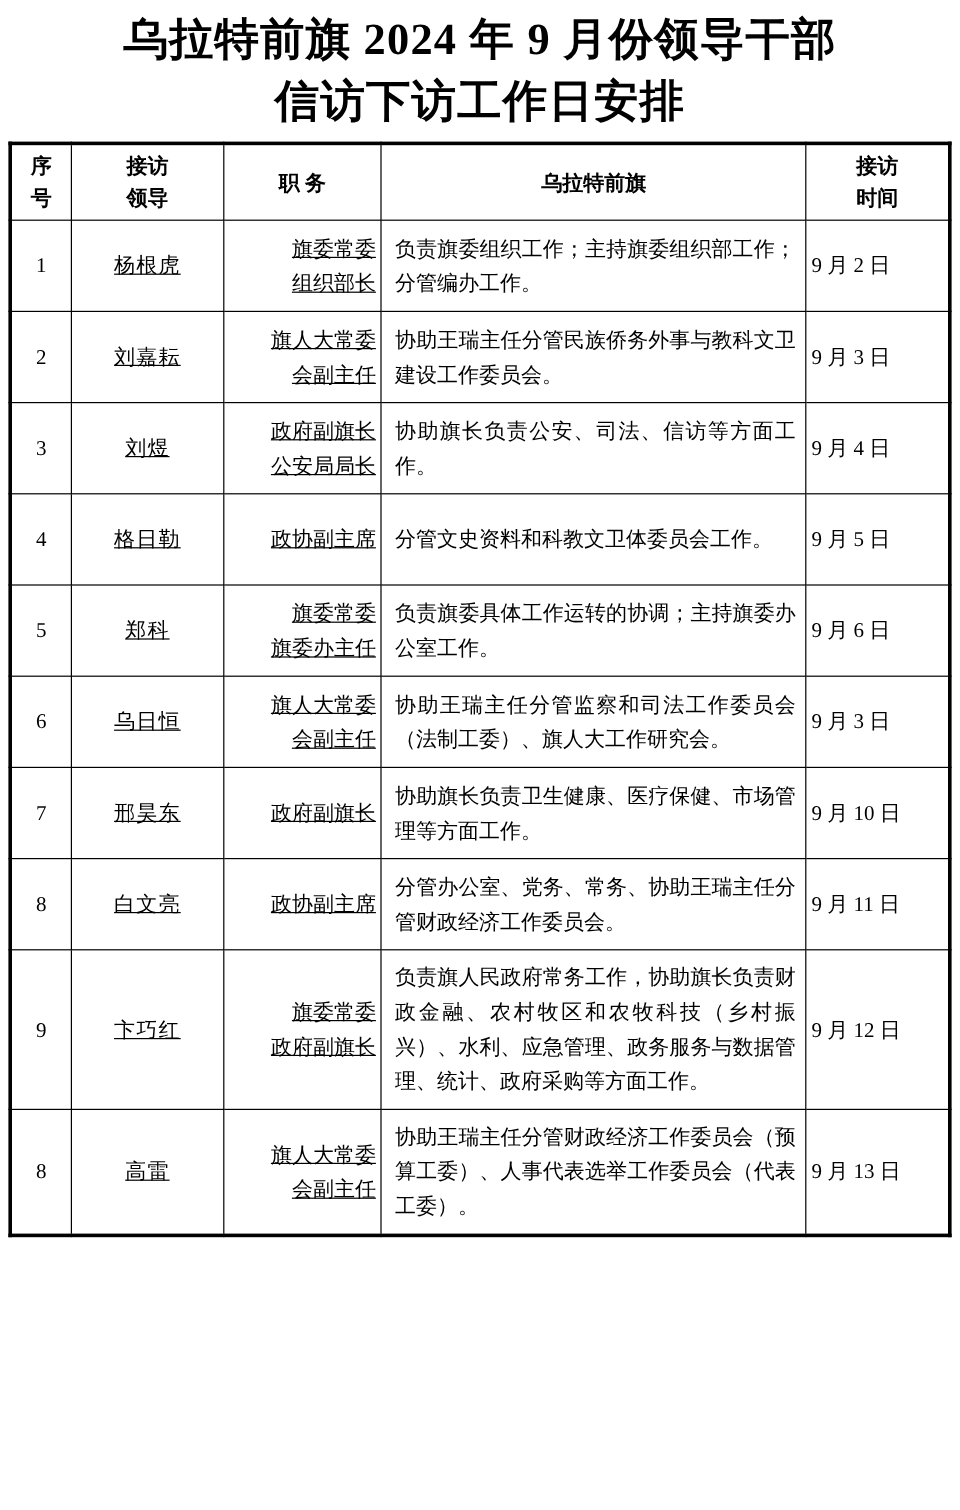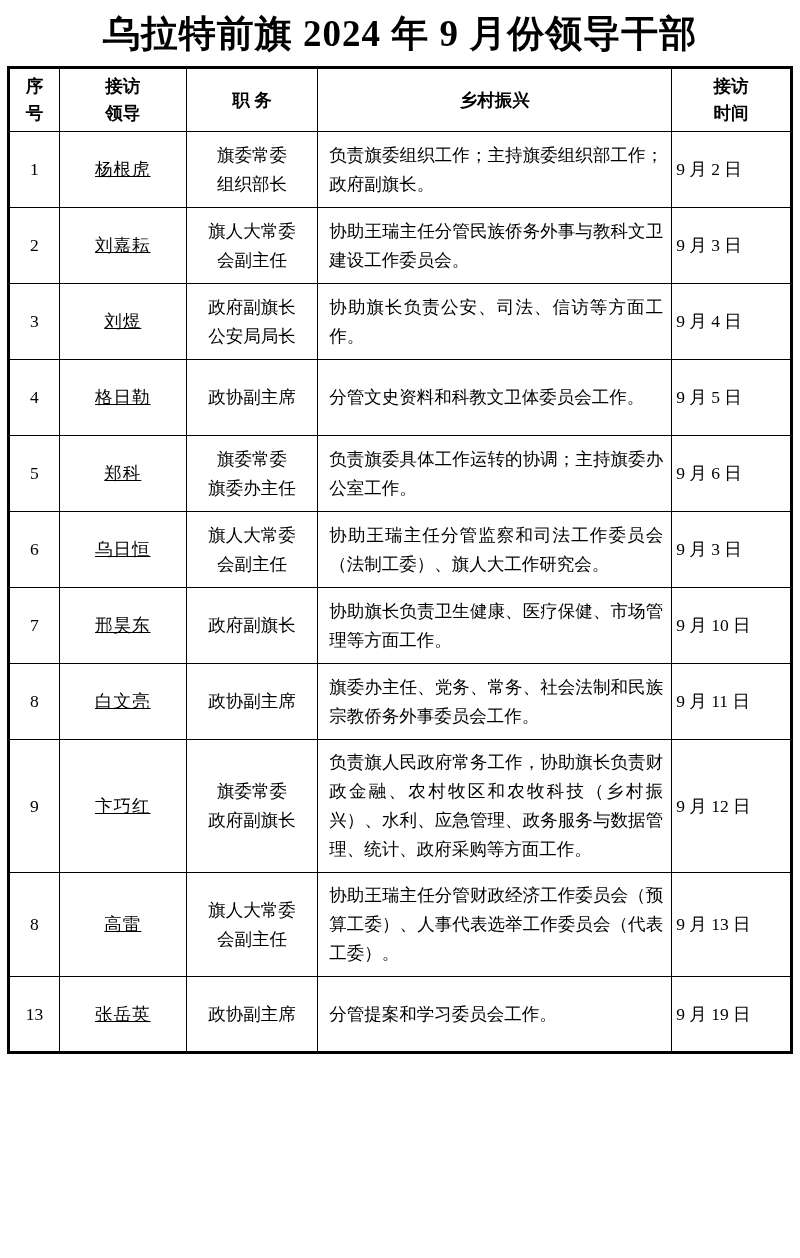--- a/index.html
+++ b/index.html
@@ -45,64 +45,65 @@
   tbody tr { height: 76px; }
   th {
     font-weight: bold;
     text-align: center;
     white-space: pre-line;
     line-height: 27px;
     padding: 4px 2px;
   }
   td.c-no    { text-align: center; }
   td.c-name  { text-align: center; letter-spacing: 1px; text-decoration: underline; }
-  td.c-pos   { text-align: center; white-space: pre-line; }
+  td.c-pos   { text-align: right; white-space: pre-line; text-decoration: underline; }
   td.c-duty  {
     text-align: justify;
     text-justify: inter-ideograph;
     padding: 8px 8px 8px 11px;
   }
   td.c-time  { text-align: left; white-space: nowrap; }
 </style>
 </head>
 <body>
 
 <div class="page">
 
   <h1 class="doc-title">
     <span class="t-line">乌拉特前旗 2024 年 9 月份领导干部</span>
+    <span class="t-line">信访下访工作日安排</span>
   </h1>
 
   <table class="schedule">
     <colgroup>
       <col style="width:6.5%">
       <col style="width:16.2%">
       <col style="width:16.8%">
       <col style="width:45.2%">
       <col style="width:15.3%">
     </colgroup>
     <thead>
       <tr>
         <th>序
 号</th>
         <th>接访
 领导</th>
         <th>职 务</th>
-        <th>乡村振兴</th>
+        <th>乌拉特前旗</th>
         <th>接访
 时间</th>
       </tr>
     </thead>
     <tbody id="table-body">
     <tr>
       <td class="c-no">1</td>
       <td class="c-name">杨根虎</td>
       <td class="c-pos">旗委常委
 组织部长</td>
-      <td class="c-duty">负责旗委组织工作；主持旗委组织部工作；政府副旗长。</td>
+      <td class="c-duty">负责旗委组织工作；主持旗委组织部工作；分管编办工作。</td>
       <td class="c-time">9 月 2 日</td>
     </tr>
 
     <tr>
       <td class="c-no">2</td>
       <td class="c-name">刘嘉耘</td>
       <td class="c-pos">旗人大常委
 会副主任</td>
       <td class="c-duty">协助王瑞主任分管民族侨务外事与教科文卫建设工作委员会。</td>
       <td class="c-time">9 月 3 日</td>
@@ -148,21 +149,21 @@
       <td class="c-name">邢昊东</td>
       <td class="c-pos">政府副旗长</td>
       <td class="c-duty">协助旗长负责卫生健康、医疗保健、市场管理等方面工作。</td>
       <td class="c-time">9 月 10 日</td>
     </tr>
 
     <tr>
       <td class="c-no">8</td>
       <td class="c-name">白文亮</td>
       <td class="c-pos">政协副主席</td>
-      <td class="c-duty">旗委办主任、党务、常务、社会法制和民族宗教侨务外事委员会工作。</td>
+      <td class="c-duty">分管办公室、党务、常务、协助王瑞主任分管财政经济工作委员会。</td>
       <td class="c-time">9 月 11 日</td>
     </tr>
 
     <tr>
       <td class="c-no">9</td>
       <td class="c-name">卞巧红</td>
       <td class="c-pos">旗委常委
 政府副旗长</td>
       <td class="c-duty">负责旗人民政府常务工作，协助旗长负责财政金融、农村牧区和农牧科技（乡村振兴）、水利、应急管理、政务服务与数据管理、统计、政府采购等方面工作。</td>
       <td class="c-time">9 月 12 日</td>
@@ -172,23 +173,16 @@
       <td class="c-no">8</td>
       <td class="c-name">高雷</td>
       <td class="c-pos">旗人大常委
 会副主任</td>
       <td class="c-duty">协助王瑞主任分管财政经济工作委员会（预算工委）、人事代表选举工作委员会（代表工委）。</td>
       <td class="c-time">9 月 13 日</td>
     </tr>
 
 
 
-    <tr>
-      <td class="c-no">13</td>
-      <td class="c-name">张岳英</td>
-      <td class="c-pos">政协副主席</td>
-      <td class="c-duty">分管提案和学习委员会工作。</td>
-      <td class="c-time">9 月 19 日</td>
-    </tr>
   </tbody>
   </table>
 
 </div>
 
 </body></html>

